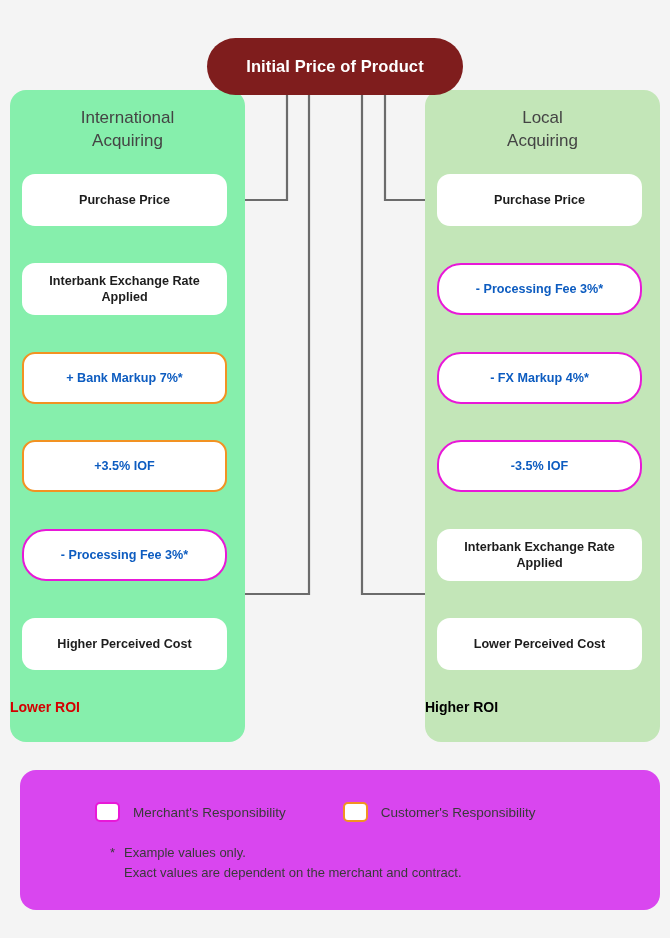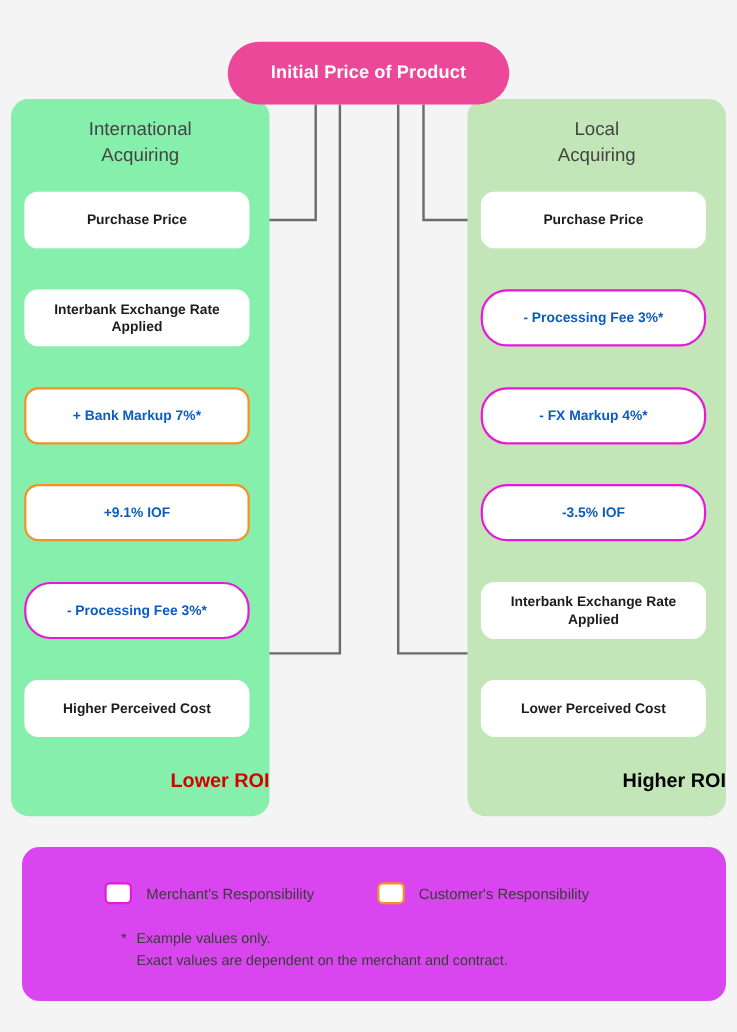--- a/index.html
+++ b/index.html
@@ -14,21 +14,21 @@
     width: 670px; height: 938px;
     background: #f4f4f4;
     overflow: hidden;
   }
 
   
   .top-pill {
     position: absolute;
     left: 207px; top: 38px;
     width: 256px; height: 57px;
-    background: #ec4899;
+    background: #7f1d1d;
     border-radius: 30px;
     display: flex; align-items: center; justify-content: center;
     z-index: 8;
   }
   .top-pill span {
     color: #ffffff;
     font-size: 16.5px;
     font-weight: bold;
     letter-spacing: 0.1px;
   }
@@ -78,22 +78,22 @@
     padding: 0 8px;
   }
   .box.plain  { border-color: transparent; box-shadow: none; }
   .box.orange { border-color: #f29222; }
   .box.pink   { border-color: #e818d8; border-radius: 24px; }
   .box.orange .txt, .box.pink .txt { color: #0d5cc0; }
 
   .roi {
     position: absolute;
     left: 0; right: 0;
-    text-align: right;
-    font-size: 18px;
+    text-align: left;
+    font-size: 14px;
     font-weight: bold;
     z-index: 4;
   }
   .roi.low  { color: #d40000; }
   .roi.high { color: #000000; }
 
   
   .legend-card {
     position: absolute;
     left: 20px; top: 770px;
@@ -187,21 +187,21 @@
     <div class="box plain" style="top:84px">
       <span class="txt">Purchase Price</span>
     </div>
     <div class="box plain" style="top:173px">
       <span class="txt">Interbank Exchange Rate Applied</span>
     </div>
     <div class="box orange" style="top:262px">
       <span class="txt">+ Bank Markup 7%*</span>
     </div>
     <div class="box orange" style="top:350px">
-      <span class="txt">+9.1% IOF</span>
+      <span class="txt">+3.5% IOF</span>
     </div>
     <div class="box pink" style="top:439px">
       <span class="txt">- Processing Fee 3%*</span>
     </div>
     <div class="box plain" style="top:528px">
       <span class="txt">Higher Perceived Cost</span>
     </div>
 
     <div class="roi low" style="top:609px">Lower ROI</div>
   </div>

